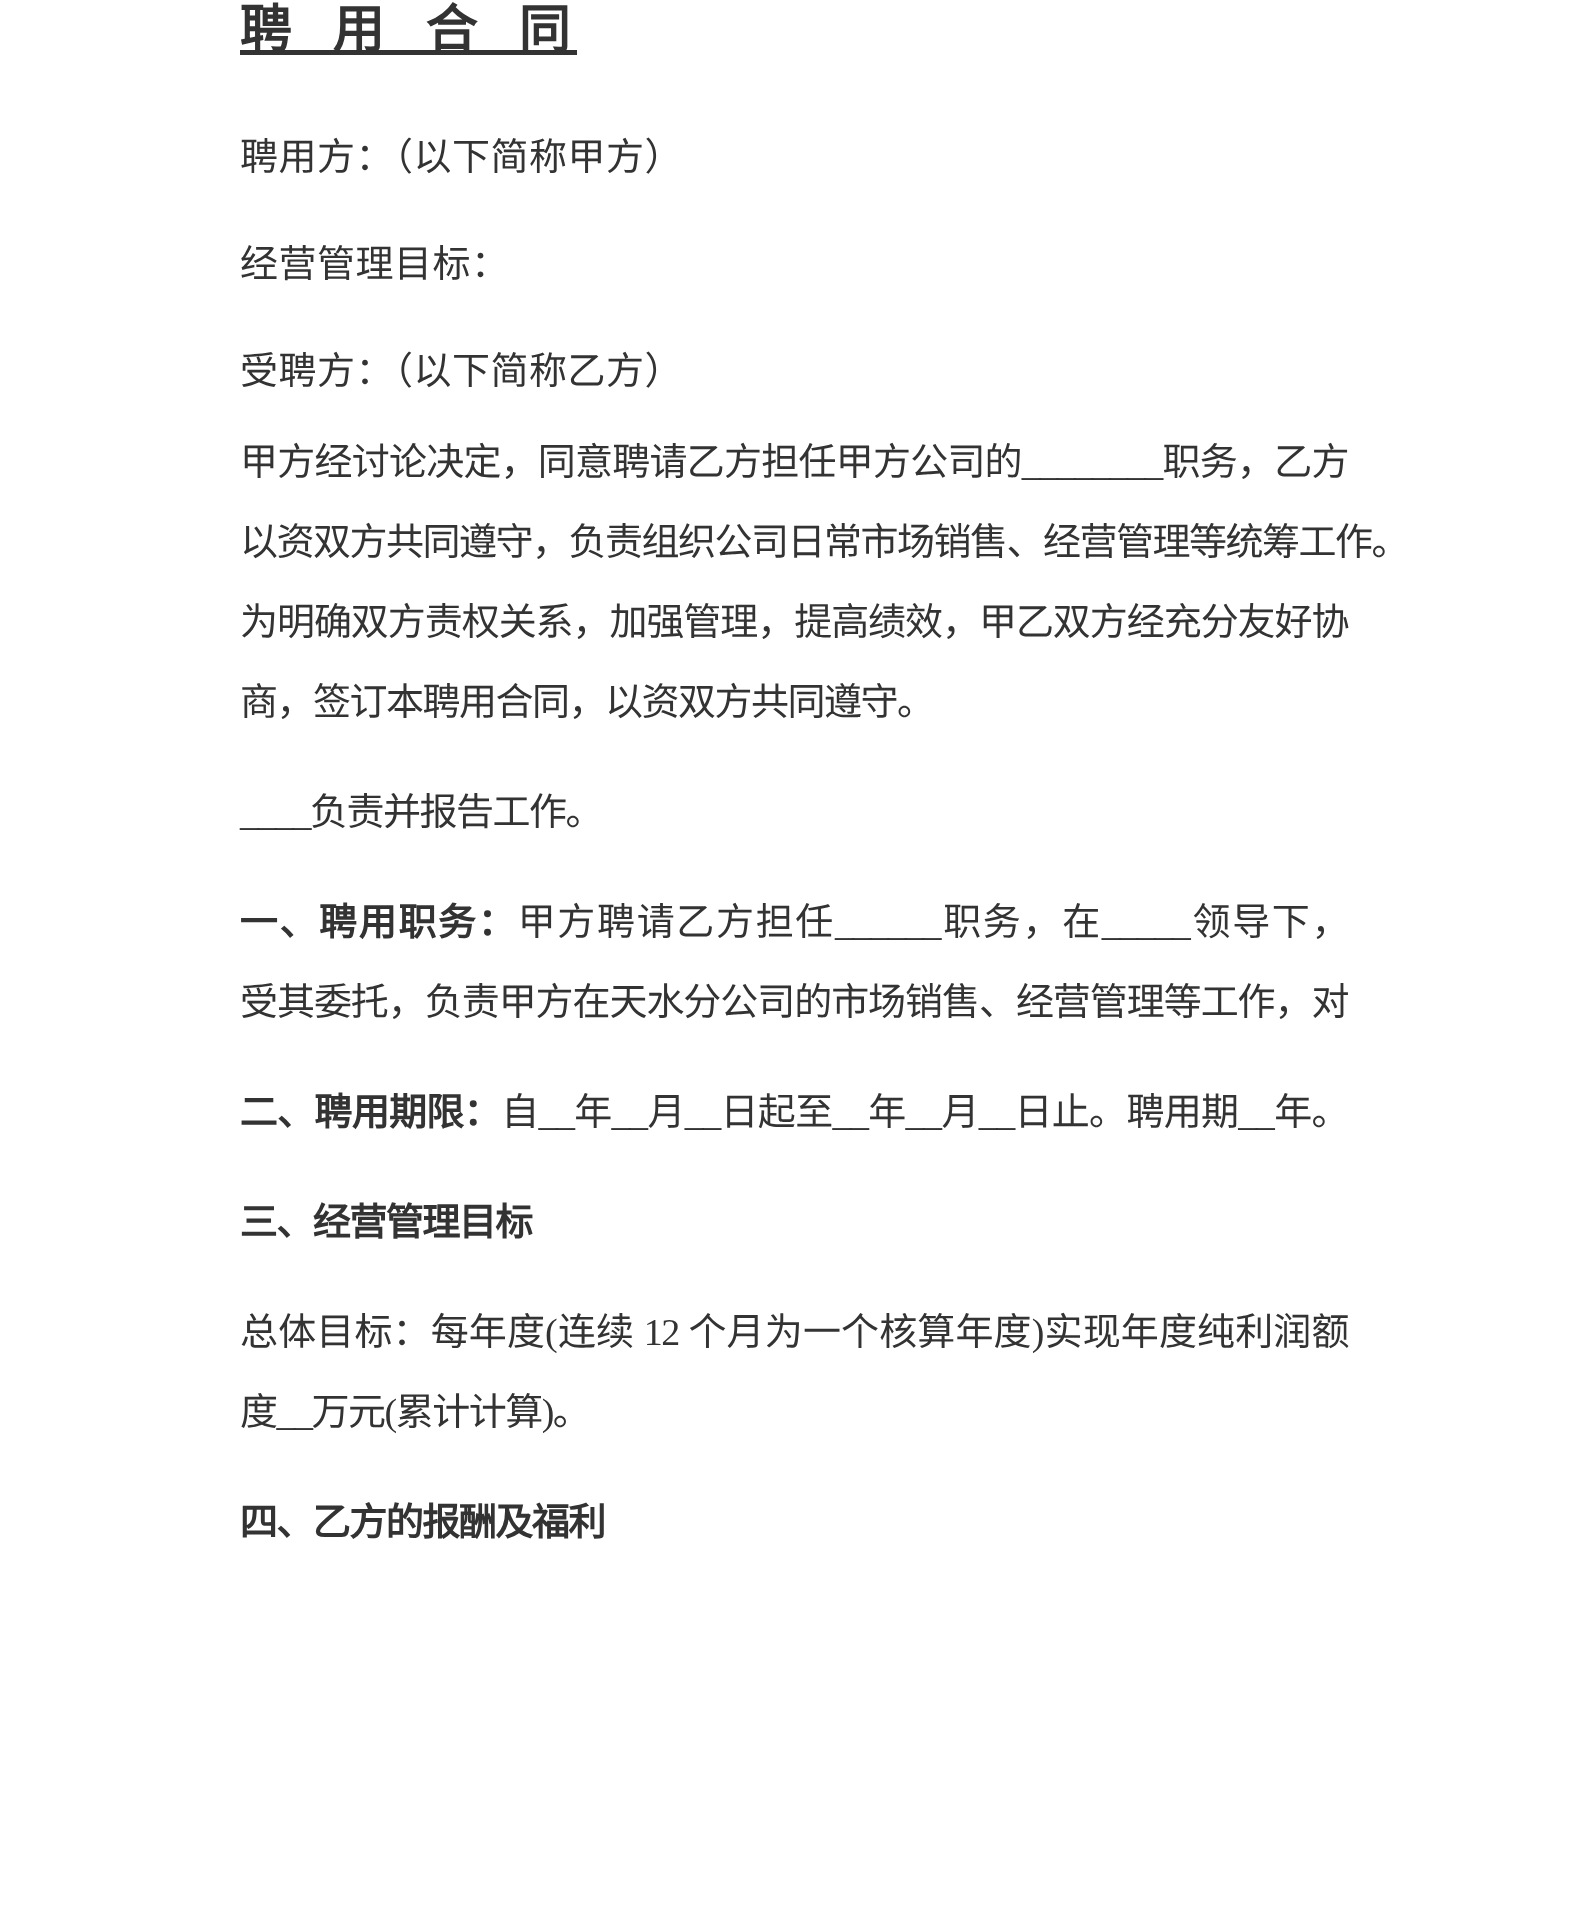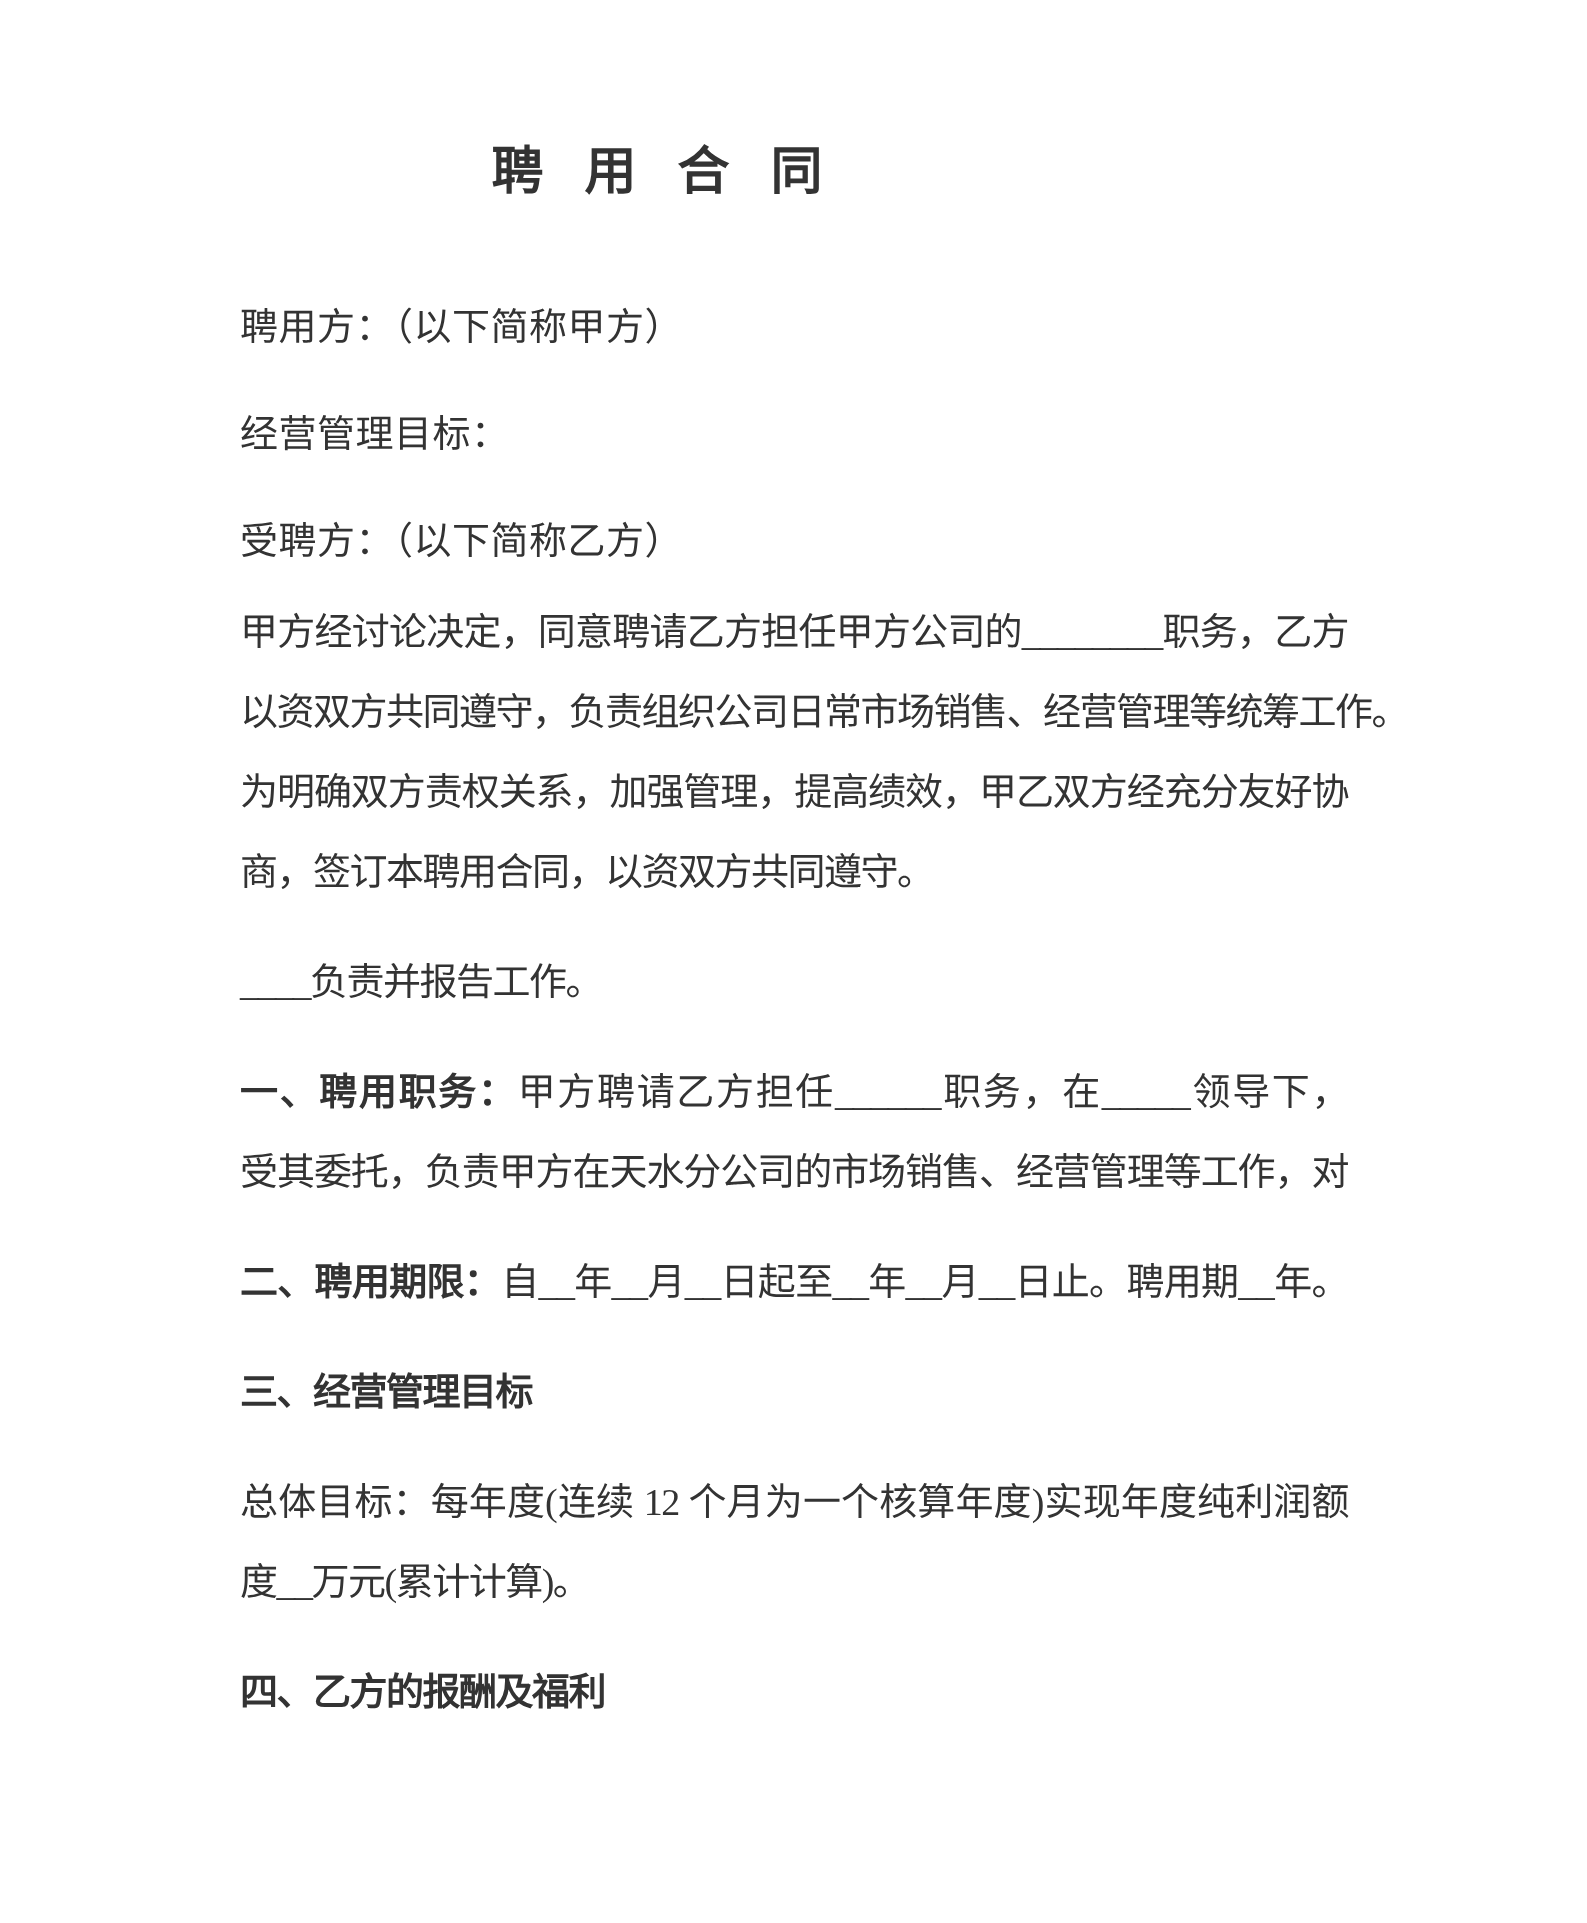--- a/index.html
+++ b/index.html
@@ -13,31 +13,31 @@
     color: #333333;
   }
   .page {
     width: 100%;
     height: 100%;
     padding: 0 239px 0 240px;
     background: #ffffff;
   }
   
   .title {
-    margin-top: 142px;
     width: 840px;
-    text-align: center;
+    text-align: left;
     font-size: 52px;
     line-height: 60px;
     font-weight: bold;
     letter-spacing: 6px;
     word-spacing: 16px;
     white-space: nowrap;
+    text-decoration: underline;
   }
-  .parties { margin-top: 104px; }
+  .parties { margin-top: 76px; }
   .party {
     font-size: 38px;
     line-height: 42px;
     margin-bottom: 65px;
     white-space: nowrap;
     letter-spacing: 0.5px;
   }
   .parties .party:last-child { margin-bottom: 0; }
   .intro { margin-top: 156px; }
   .para { margin-top: 30px; }

